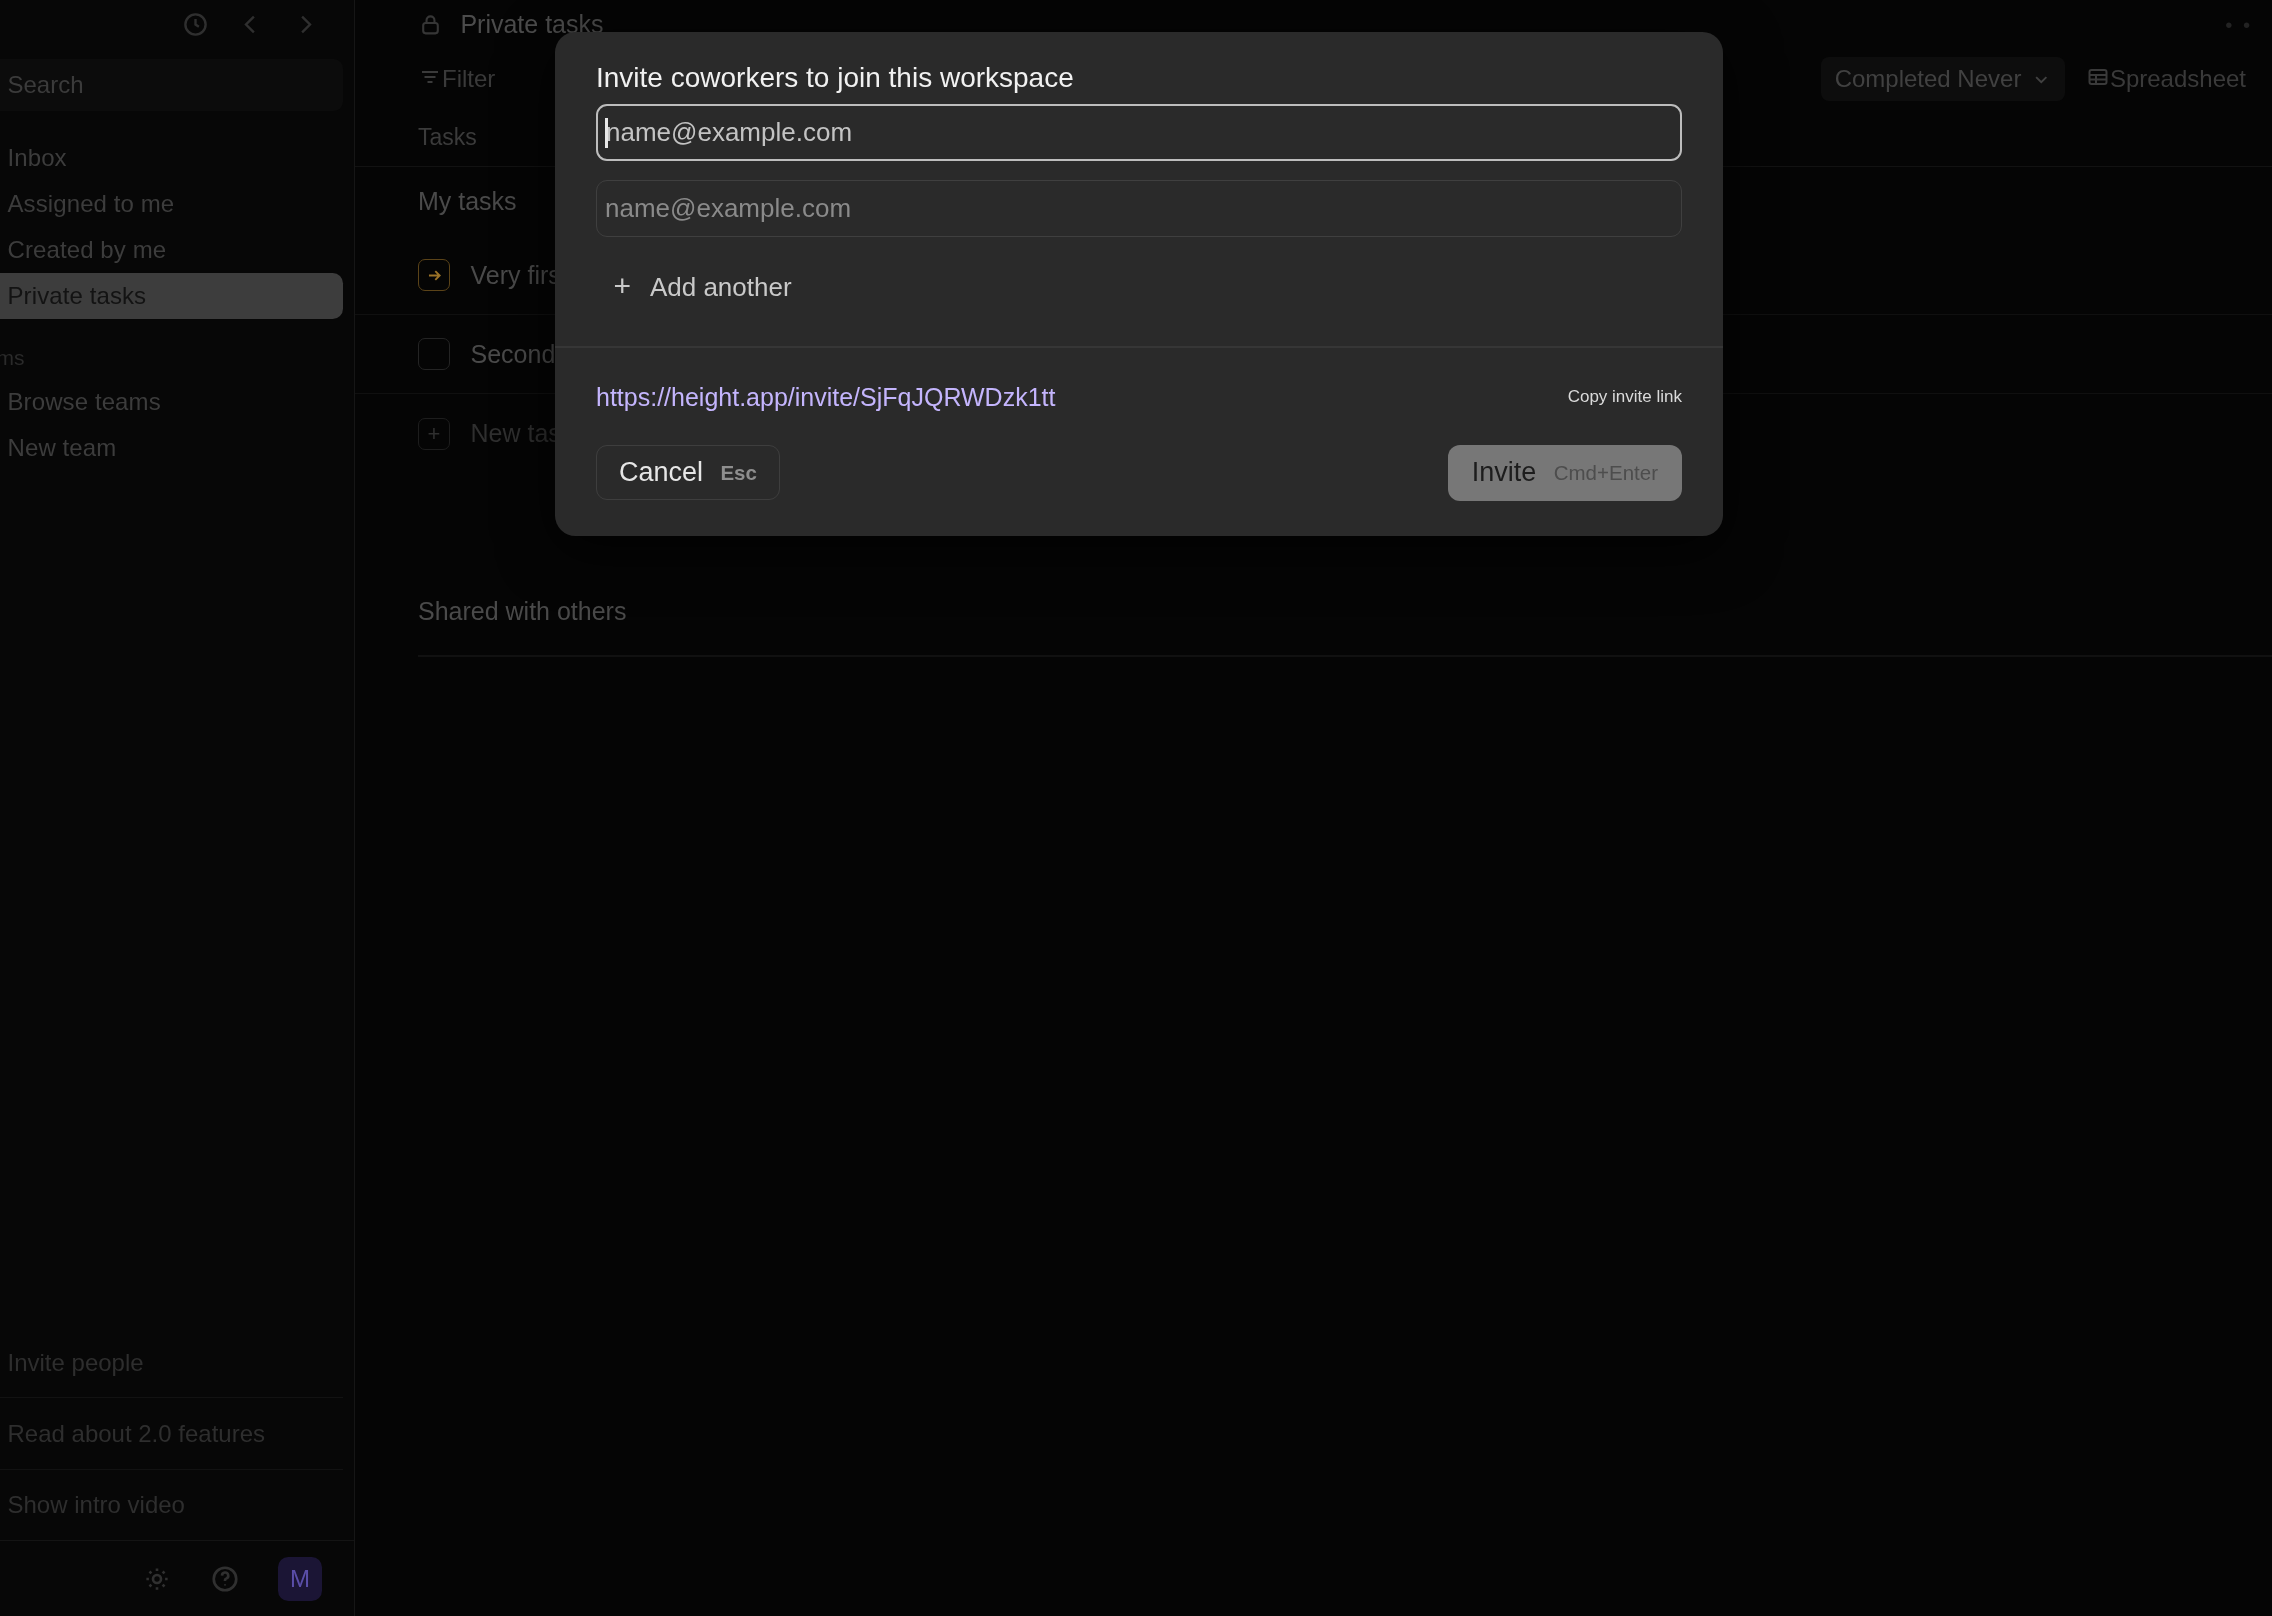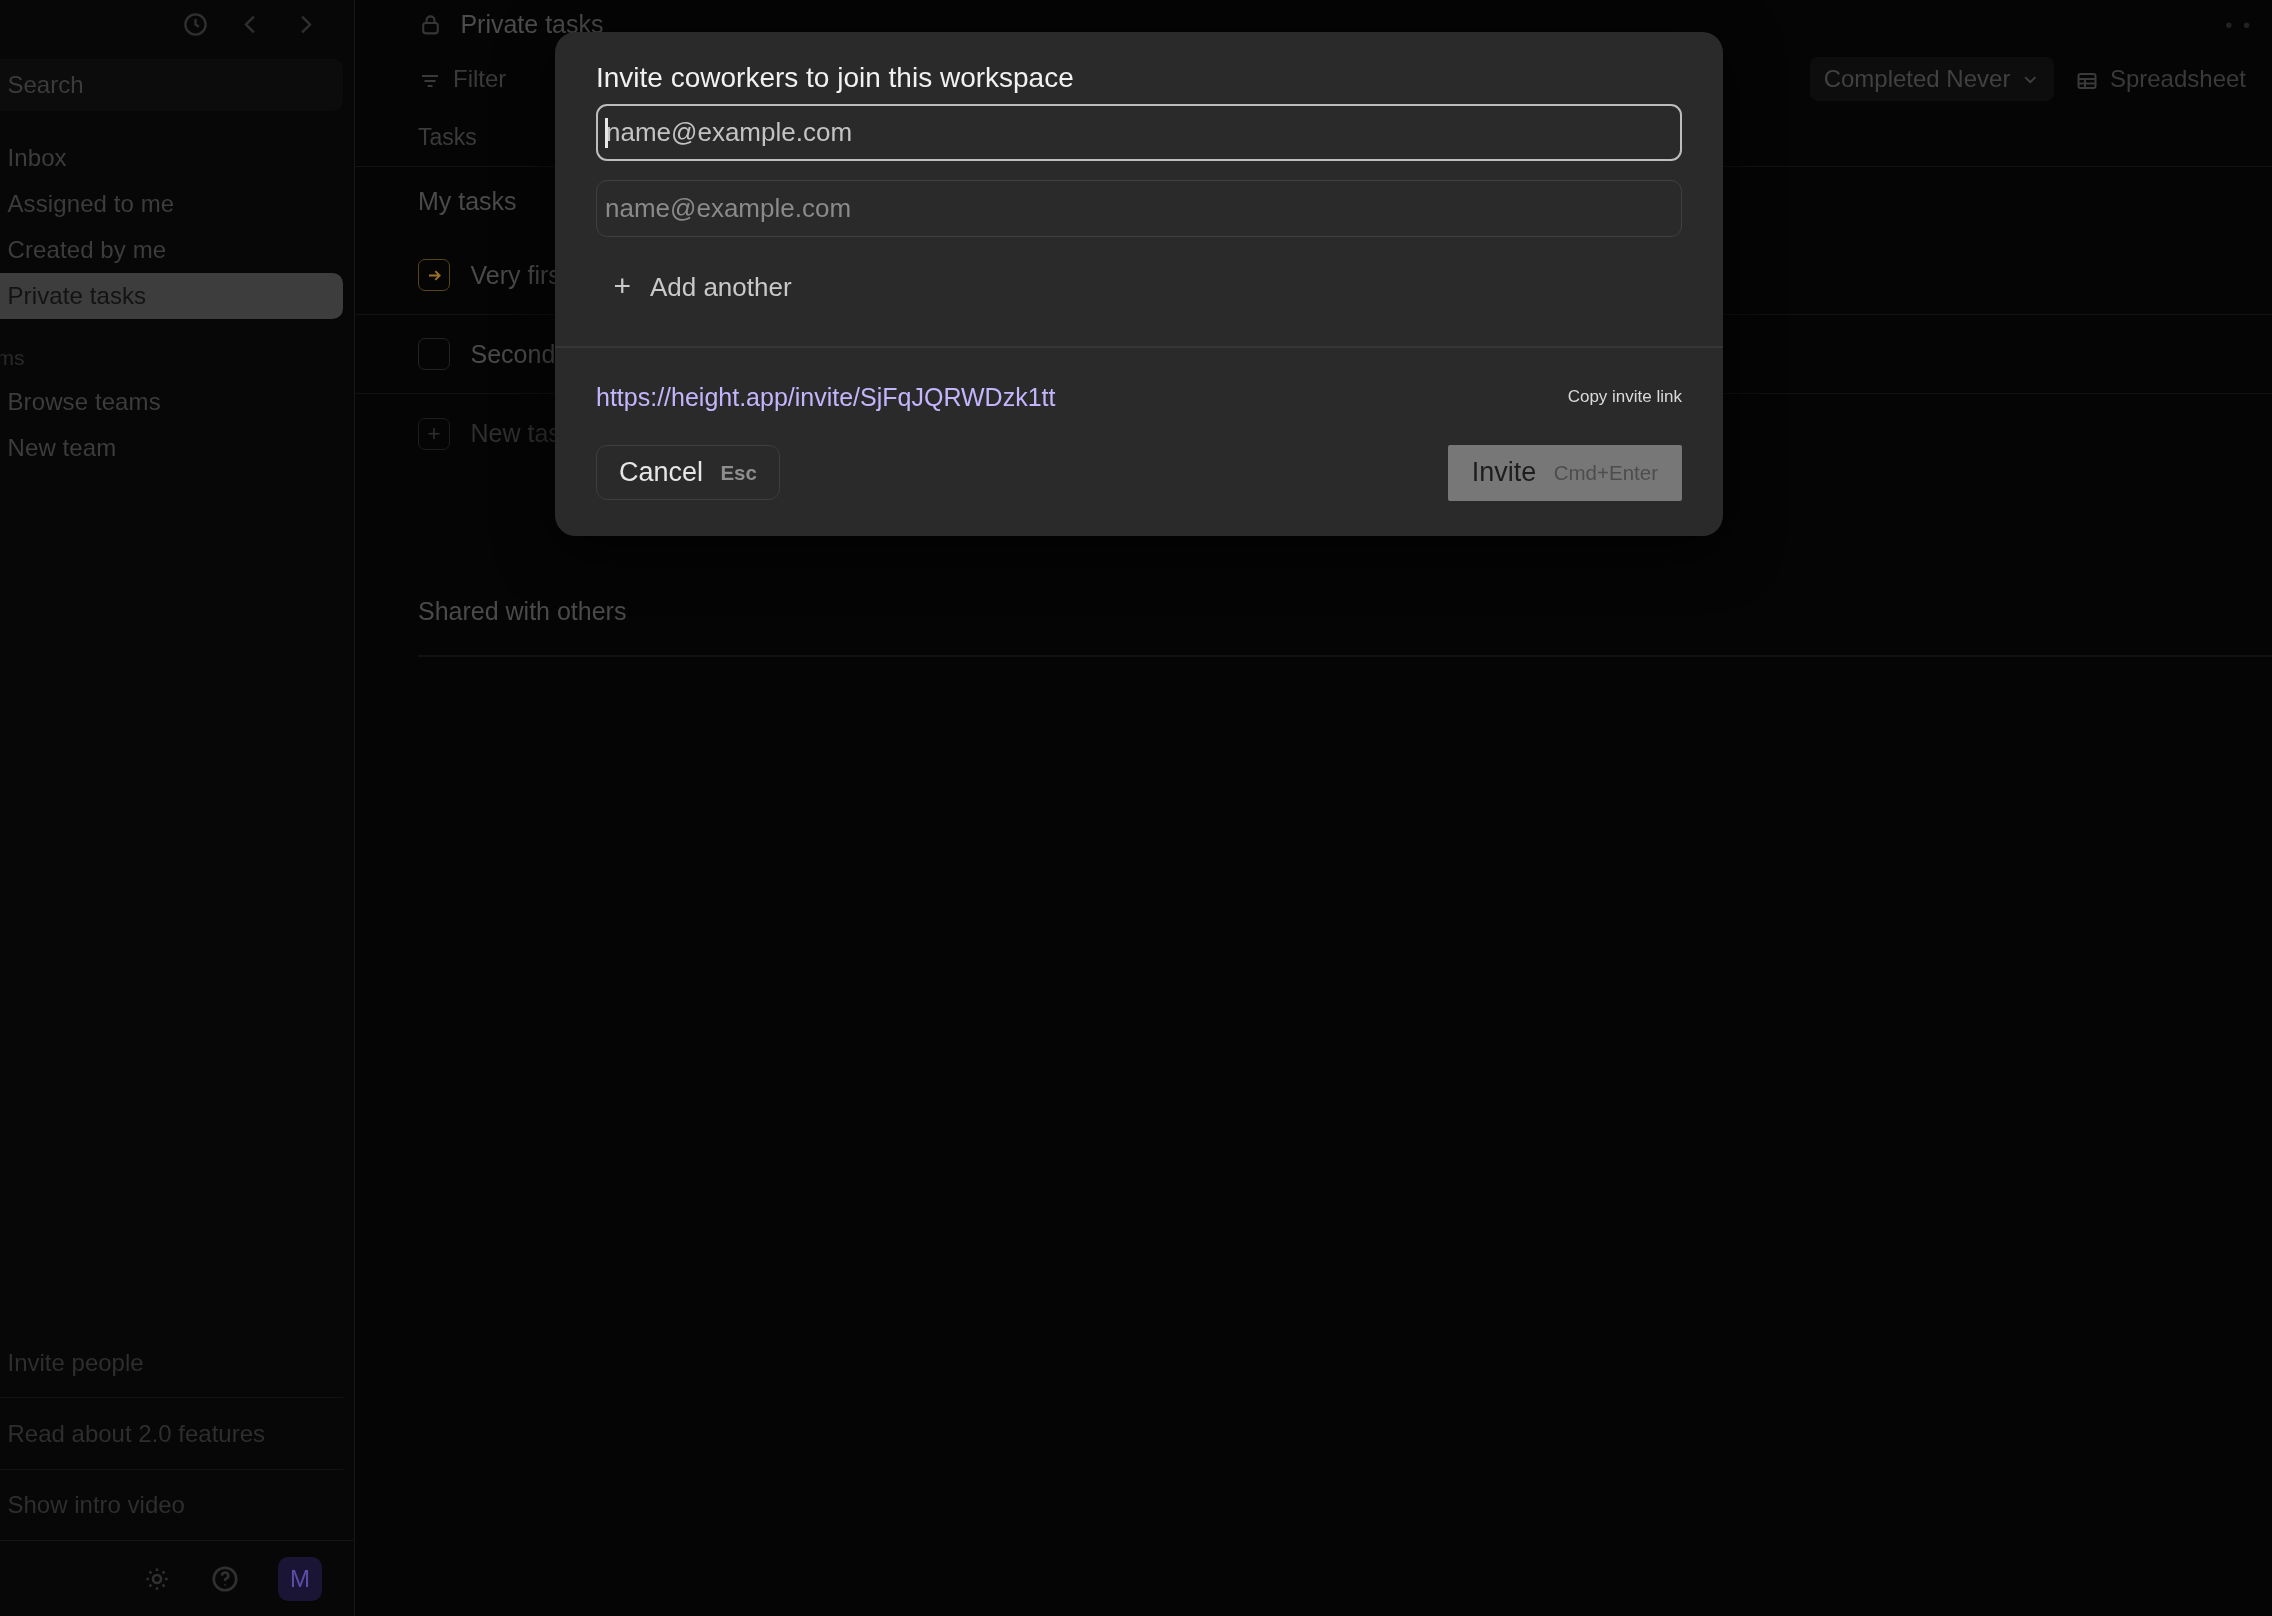--- a/index.html
+++ b/index.html
@@ -125,21 +125,21 @@
     color: #232323; font-size: 20.5px; letter-spacing: 2.4px;
   }
 
   .toolbar {
     height: 60px;
     display: flex; align-items: center;
     padding-left: 63px; padding-right: 27px;
     gap: 17.4px;
   }
   .tb-item {
-    display: flex; align-items: flex-end; gap: 11px;
+    display: flex; align-items: flex-start; 
     color: #3a3a3a;
     font-size: 24px;
   }
   .tb-item svg { width: 24px; height: 24px; stroke: #3a3a3a; fill: none; stroke-width: 2; }
   .tb-right { margin-left: auto; display: flex; align-items: center; gap: 20.5px; }
   .tb-pill {
     display: flex; align-items: center; gap: 9.5px;
     padding: 8px 14px;
     border-radius: 8px;
     background: #0d0d0d;
@@ -269,21 +269,21 @@
     border: 1.6px solid #3e3e3e;
     border-radius: 11px;
     color: #e6e6e6;
     font-size: 27px;
   }
   .btn-cancel .kbd { color: #8e8e8e; font-size: 20.5px; font-weight: bold; }
   .btn-invite {
     margin-left: auto;
     display: flex; align-items: center; gap: 17.4px;
     padding: 12.6px 24px;
-    border-radius: 2px;
+    border-radius: 12px;
     background: #777777;
     color: #1d1d1d;
     font-size: 27px;
   }
   .btn-invite .kbd { color: #4d4d4d; font-size: 20.5px; }
 </style>
 </head>
 <body>
 
 <div id="app">

